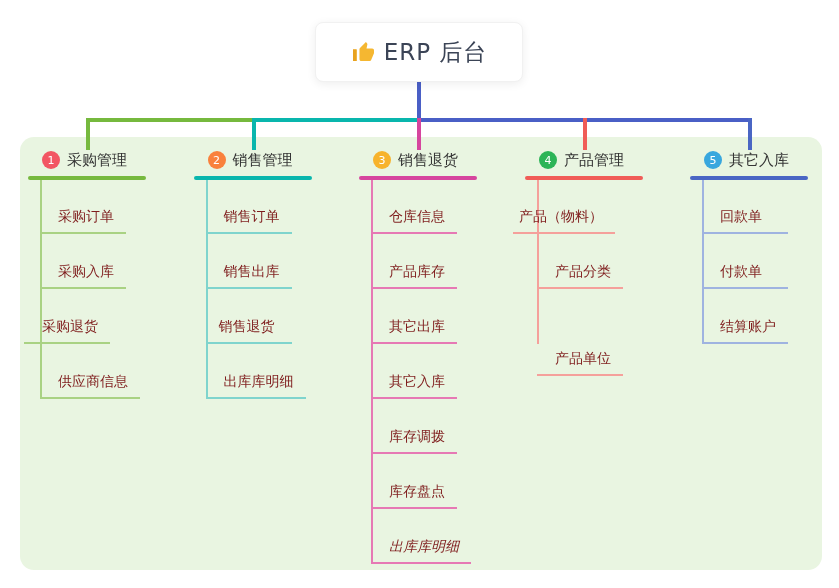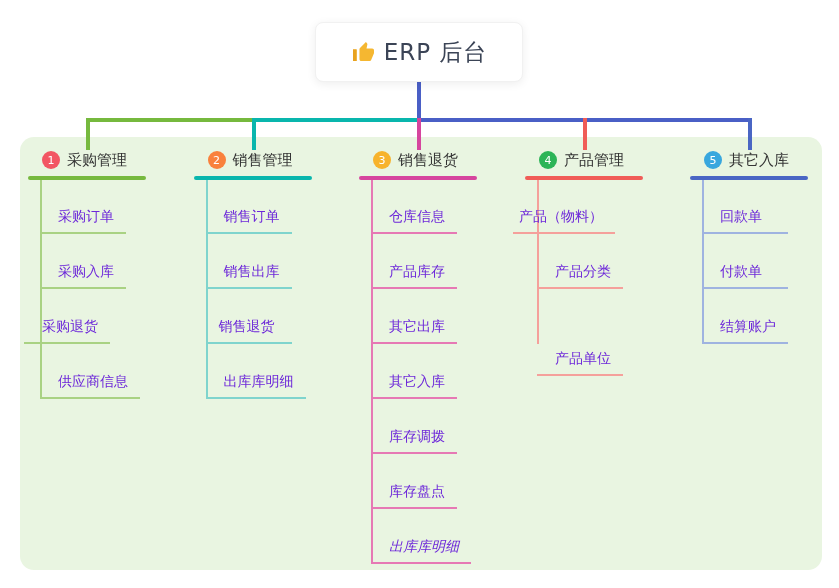--- a/index.html
+++ b/index.html
@@ -80,21 +80,21 @@
     position: absolute;
     width: 2px;
     z-index: 3;
   }
   .child-node {
     position: absolute;
     padding: 0 12px 7px 18px;
     border-bottom: 2px solid;
     font-size: 14px;
     line-height: 18px;
-    color: #6d28d9;
+    color: #7f1d1d;
     min-width: 86px;
     box-sizing: border-box;
     white-space: nowrap;
     z-index: 4;
   }
 </style>
 </head>
 <body>
 
 <div class="stage">

